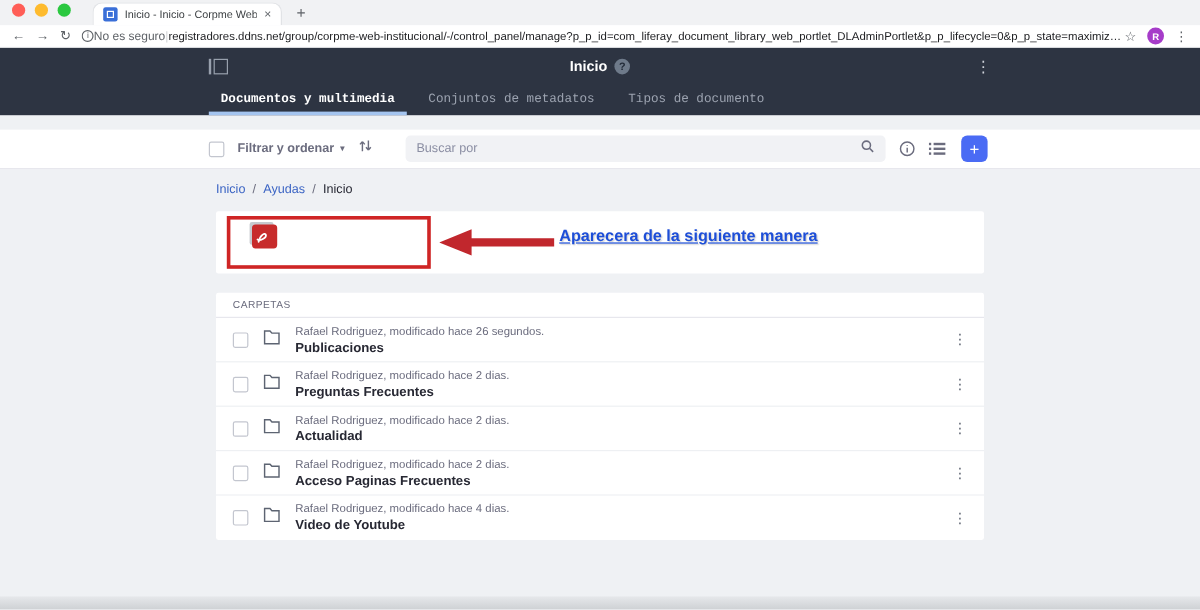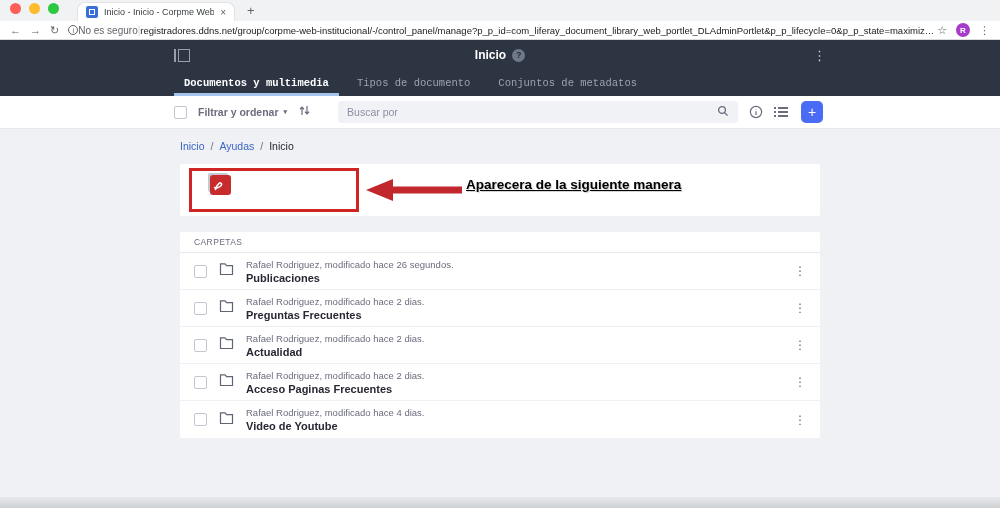--- a/index.html
+++ b/index.html
@@ -46,21 +46,21 @@
     font-weight:bold; display:flex; align-items:center; justify-content:center; }
   .phead-kebab { margin-left:auto; color:#cfd3da; font-size:13px; }
   .ptabs { height:26px; }
   .ptabs-inner { width:652px; margin:0 auto; display:flex; height:100%; gap:8px; }
   .ptab { position:relative; display:flex; align-items:center; padding:0 10px; font-size:10.5px; color:#9ca3b0;font-family:Liberation Mono, monospace; }
   .ptab.active { color:#fff; font-weight:bold; }
   .ptab.active .underline { position:absolute; left:0; right:0; bottom:0; height:3px; background:#a4c4ef; }
 
   
   .mtoolbar { height:33px; background:#fff; border-bottom:1px solid #e7e7ed; }
-  .mtoolbar-inner { width:652px; margin:0 auto; height:100%; display:flex; align-items:center; gap:11px; }
+  .mtoolbar-inner { width:652px; margin:12px auto; height:100%; display:flex; align-items:center; gap:11px; }
   .cbox { width:13px; height:13px; border:1px solid #c3c6cf; border-radius:2px; background:#fff; flex:0 0 auto; }
   .filter { display:flex; align-items:center; gap:5px; color:#6b6c7e; font-size:10.5px; font-weight:bold; }
   .caret { font-size:7px; }
   .sorticon { color:#6b6c7e; }
   .searchbox { width:400px; height:22px; background:#f1f2f5; border:none; border-radius:4px;
     display:flex; align-items:center; padding:0 9px; margin-left:16px; }
   .searchbox input { flex:1; border:none; background:transparent; outline:none; font-size:10.5px; color:#272833;
     font-family:"Liberation Sans", sans-serif; }
   .searchbox input::placeholder { color:#8b8ea3; }
   .mag { color:#6b6c7e; }
@@ -74,21 +74,21 @@
   .bc-link { color:#3c65c4; }
   .bc-sep { color:#6b6c7e; }
   .bc-current { color:#272833; }
 
   .doc-card { position:relative; margin-top:12px; height:52px; background:#fff; border-radius:2px; }
   .red-box { position:absolute; left:9px; top:4px; width:170px; height:44px; border:3px solid #cf2525; }
   .pdf-entry { position:absolute; left:26px; top:9px; display:flex; align-items:center; gap:9px; }
   .pdf-meta { font-size:9.5px; color:#6b6c7e; }
   .pdf-name { font-size:12px; color:#272833; margin-top:2px; }
   .arrow-svg { position:absolute; left:186px; top:14px; }
-  .annot-text { position:absolute; left:286px; top:13px; font-size:13.5px; font-weight:bold; color:#000000;
+  .annot-text { position:absolute; left:286px; top:13px; font-size:13.5px; font-weight:bold; color:#1d4ed8;
     text-decoration:underline; text-shadow:1px 1px 1px rgba(130,130,130,0.35); white-space:nowrap; }
 
   .folders-card { margin-top:16px; background:#fff; border-radius:2px; }
   .folders-header { height:21px; display:flex; align-items:center; padding:0 14px; font-size:8.5px;
     letter-spacing:0.4px; color:#6b6c7e; border-bottom:1px solid #e7e7ed; }
   .frow { height:37px; display:flex; align-items:center; gap:12px; padding:0 14px; border-bottom:1px solid #eef0f3; }
   .frow:last-child { border-bottom:none; }
   .frow-text { display:flex; flex-direction:column; justify-content:center; }
   .frow-meta { font-size:9.5px; color:#6b6c7e; }
   .frow-name { font-size:11px; font-weight:bold; color:#272833; margin-top:2px; }
@@ -146,24 +146,24 @@
       </div>
       <span class="phead-kebab">⋮</span>
     </div>
     <div class="ptabs">
       <div class="ptabs-inner">
         <span class="ptab active">
           <span>Documentos y multimedia</span>
           <span class="underline"></span>
         </span>
         <span class="ptab">
+          <span>Conjuntos de metadatos</span>
+        </span>
+        <span class="ptab">
           <span>Tipos de documento</span>
-        </span>
-        <span class="ptab">
-          <span>Conjuntos de metadatos</span>
         </span>
       </div>
     </div>
   </div>
 
   <div class="mtoolbar">
     <div class="mtoolbar-inner">
       <span class="cbox"></span>
       <span class="filter">
         <span>Filtrar y ordenar</span>

